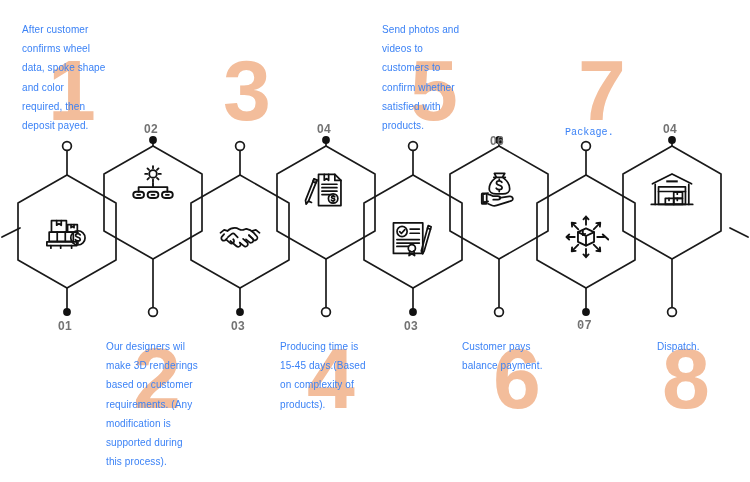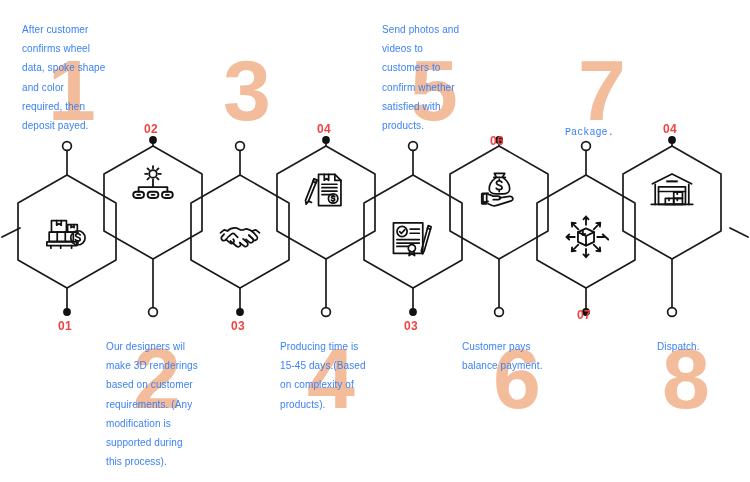--- a/index.html
+++ b/index.html
@@ -36,21 +36,21 @@
     white-space:pre-line;
     margin-top:15px;
   }
 
   
   .idx{
     position:absolute;
     z-index:3;
     font-size:12px;
     font-weight:700;
-    color:#ef4444;
+    color:#737373;
     letter-spacing:0.3px;
   }
 </style>
 </head>
 <body>
 
 <div id="stage">
 
   <div class="wm" style="left:48px;top:47px;">1</div>
   <div class="wm" style="left:133px;top:335px;">2</div>
@@ -265,21 +265,21 @@
     <use href="#ic-boxarrows" x="563" y="214" width="46" height="46"></use>
     <use href="#ic-warehouse" x="649" y="167" width="46" height="46"></use>
   </svg>
 
   <div class="idx" style="left:58px;top:319px;text-align:right;">01</div>
   <div class="idx" style="left:144px;top:122px;">02</div>
   <div class="idx" style="left:231px;top:319px;">03</div>
   <div class="idx" style="left:317px;top:122px;">04</div>
   <div class="idx" style="left:404px;top:319px;">03</div>
   <div class="idx" style="left:490px;top:134px;">06</div>
-  <div class="idx" style="left:577px;top:308px;">07</div>
+  <div class="idx" style="left:577px;top:319px;font-family:Liberation Mono, monospace;">07</div>
   <div class="idx" style="left:663px;top:122px;">04</div>
 
   <div class="txt" style="left:22px;top:5px;width:160px;">After customer
 confirms wheel
 data, spoke shape
 and color
 required, then
 deposit payed.</div>
   <div class="txt" style="left:106px;top:322px;width:175px;">Our designers wil
 make 3D renderings

